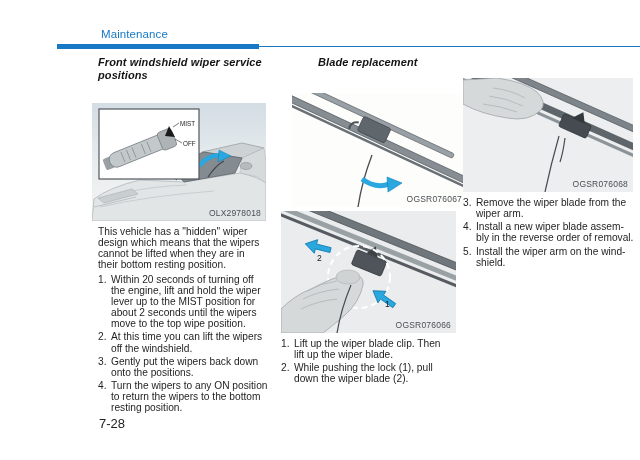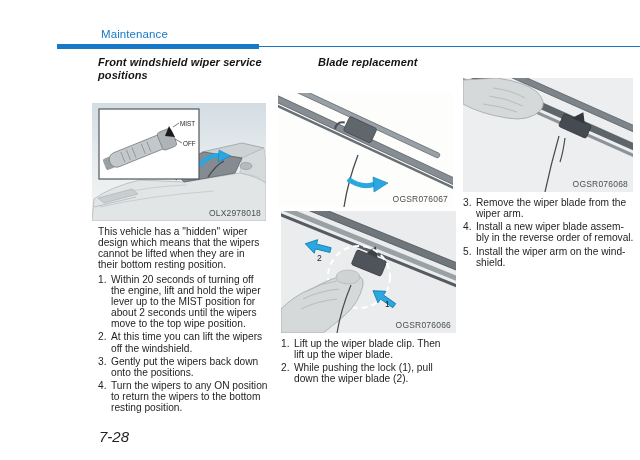--- a/index.html
+++ b/index.html
@@ -11,35 +11,35 @@
   .header-bar{left:57px;top:44px;width:158px;height:5px;background:#1779c5;}
   .header-rule{left:220px;top:45.5px;width:390px;height:1.5px;background:#1779c5;}
   
   .col-heading{font-size:11px;font-weight:bold;font-style:italic;color:#141414;line-height:13px;letter-spacing:.1px;}
   #h-left{left:54px;top:56px;width:176px;}
   #h-mid{left:237px;top:56px;width:176px;margin-left:37px;}
   
   .fig{overflow:hidden;}
   .fig svg{display:block;}
   #fig-a{left:48px;top:103px;width:174px;height:118px;}
-  #fig-b{left:234px;top:93px;width:175px;height:114px;}
+  #fig-b{left:248px;top:93px;width:175px;height:114px;}
   #fig-c{left:237px;top:211px;width:175px;height:122px;}
   #fig-d{left:419px;top:78px;width:170px;height:114px;}
   .fig-code{position:absolute;right:5px;bottom:3px;font-size:8.5px;color:#4b4f52;letter-spacing:.2px;}
   
   .body-block{font-size:10.2px;line-height:11.15px;color:#1f1f1f;}
   #body-left{left:54px;top:226px;width:176px;}
   #body-mid{left:237px;top:336px;width:178px;}
   #body-right{left:419px;top:195px;width:185px;}
   .intro{margin:0 0 3px 0;}
   .step{display:flex;margin-top:2px;}
   .step-num{width:13px;flex:none;}
   .step-text{flex:1;}
   
-  .page-number{left:55px;top:428px;font-size:15px;color:#222;font-style:italic;}
+  .page-number{left:55px;top:416px;font-size:13px;color:#222;}
   text{font-family:"Liberation Sans","DejaVu Sans",sans-serif;}
 </style>
 </head>
 <body>
 
 <div class="abs section-label">Maintenance</div>
 <div class="abs header-bar"></div>
 <div class="abs header-rule"></div>
 
 <div id="h-left" class="abs col-heading pre">Front windshield wiper service

